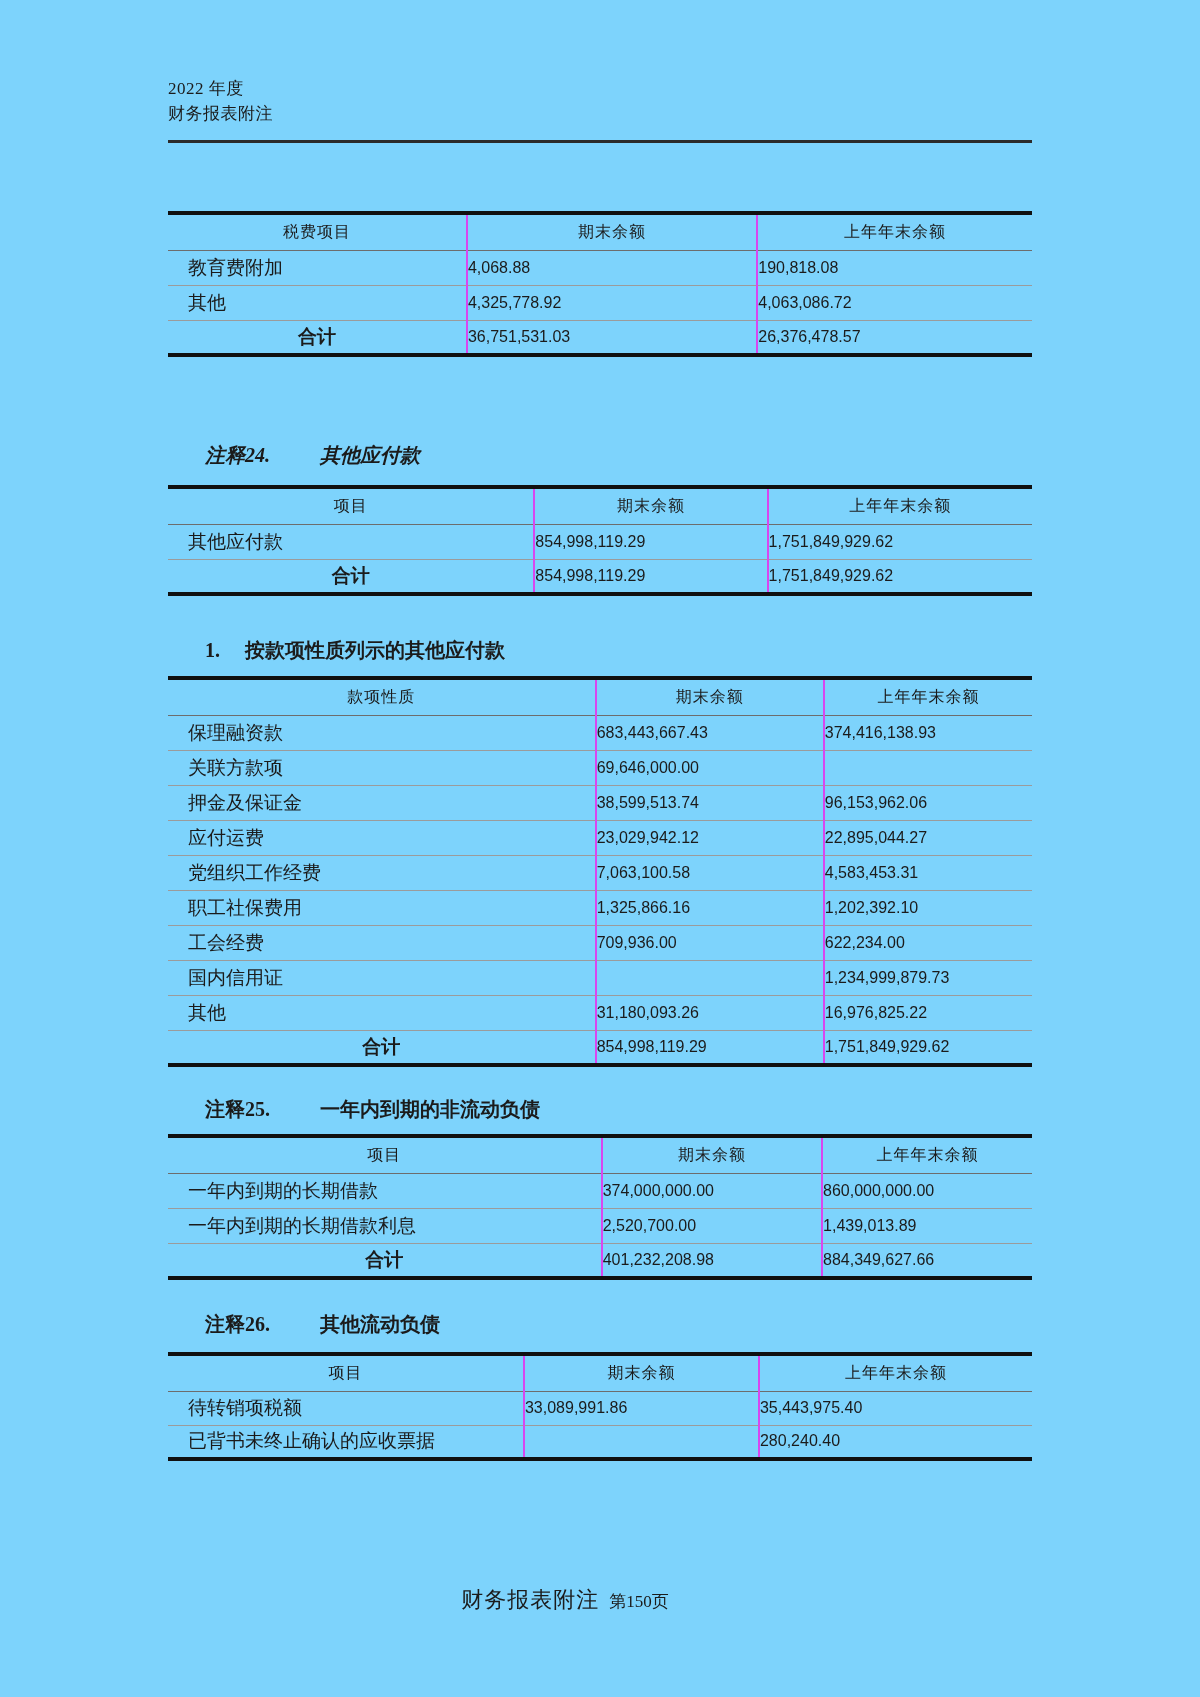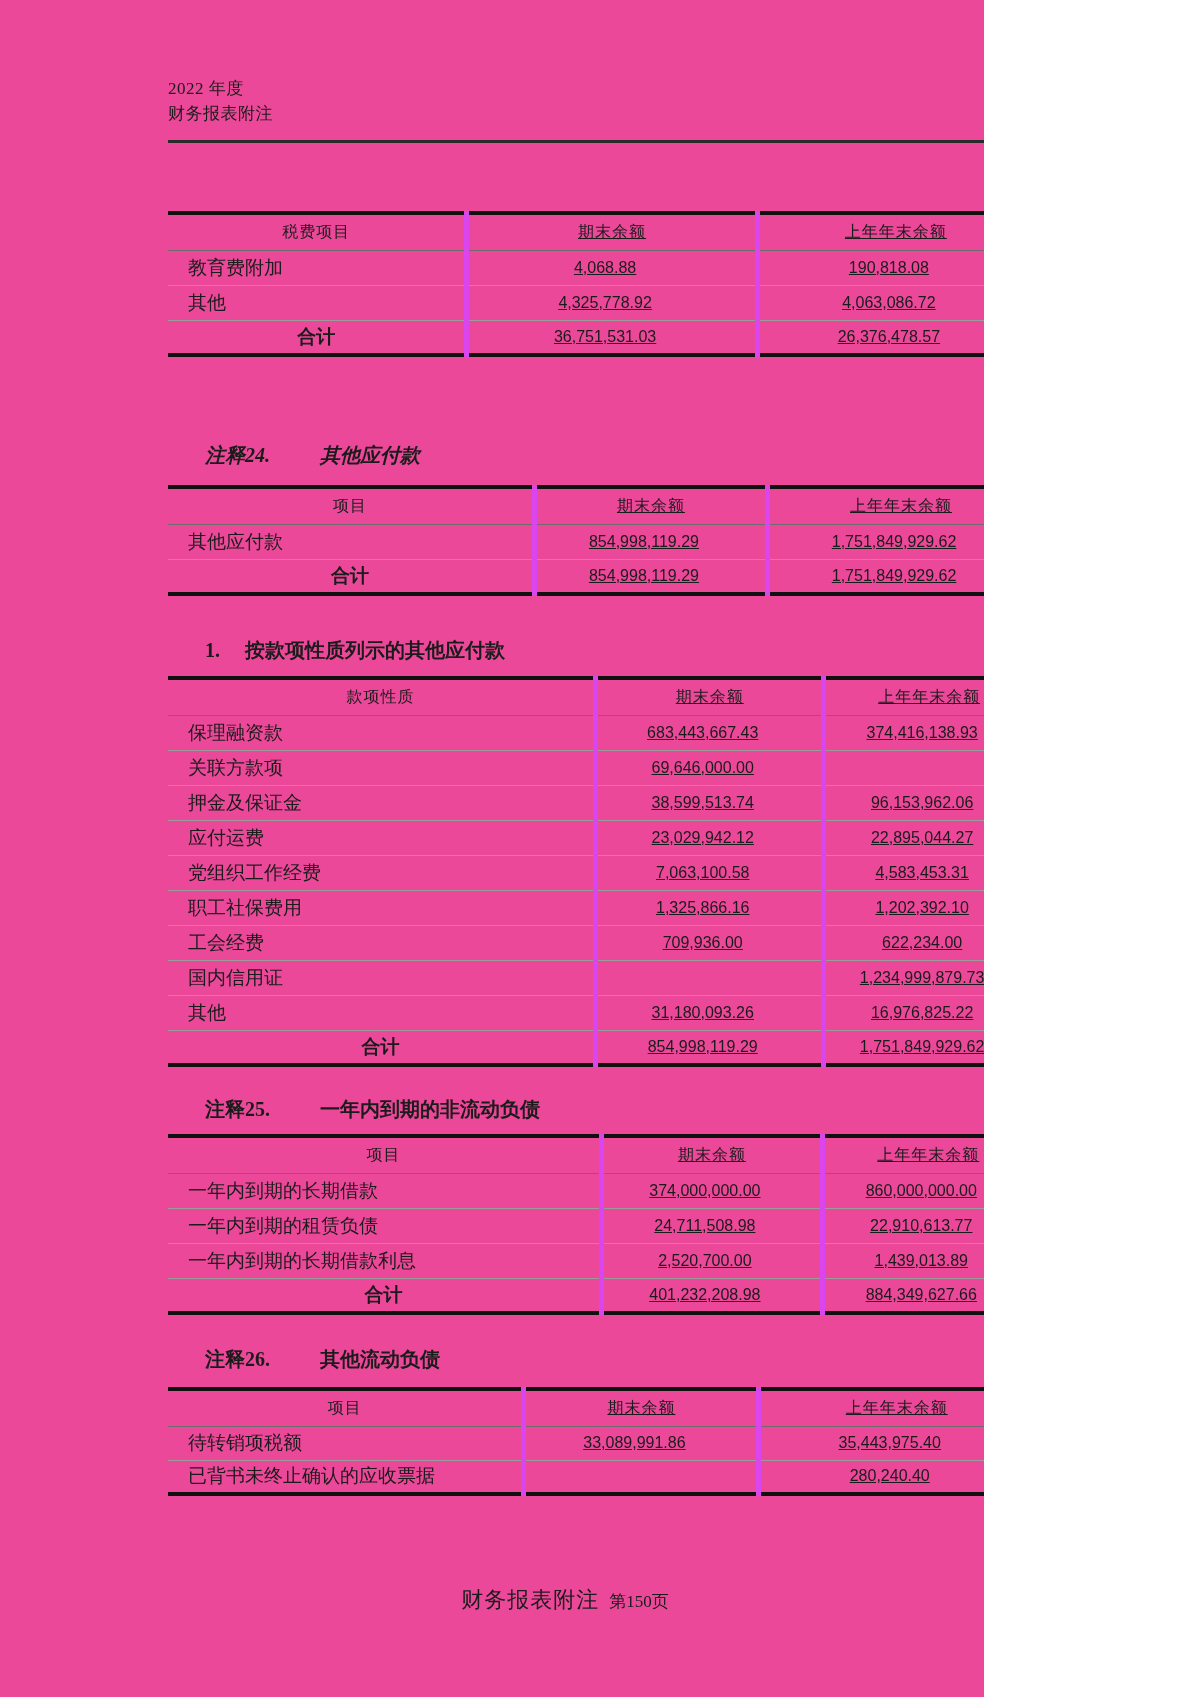--- a/index.html
+++ b/index.html
@@ -1,40 +1,40 @@
 <!DOCTYPE html>
 <html><head>
 <meta charset="utf-8">
 <style>
   * { box-sizing: border-box; margin: 0; padding: 0; }
   html, body { width: 1200px; background: #ffffff; }
   body { font-family: "Liberation Serif", serif; color: #1b1b1b; }
   .page {
-    position: relative; width: 984px; height: 1697px;
-    background: #ec4899; overflow: hidden;
+    position: relative; width: 1200px; height: 1697px;
+    background: #7dd3fc; overflow: hidden;
   }
   .content { position: absolute; left: 168px; top: 0; width: 864px; }
 
   .doc-header { padding-top: 76px; font-size: 17px; line-height: 25px; letter-spacing: 0.5px; }
   .header-rule { margin-top: 14px; border-top: 3px solid #2b2b2b; height: 0; }
 
   table.t {
     width: 100%; border-collapse: collapse; table-layout: fixed;
     border-top: 4px solid #101010; border-bottom: 4px solid #101010;
   }
   .t th {
     font-weight: normal; font-size: 16px; height: 37px; text-align: center;
     border-bottom: 1px solid #6d6d6d; letter-spacing: 1px; overflow: hidden; white-space: nowrap;
   }
   .t td { height: 35px; font-size: 19px; border-bottom: 1px solid #9b9b9b; overflow: hidden; white-space: nowrap; }
   .t tbody tr:last-child td { border-bottom: none; }
-  .t .c2, .t .c3 { border-left: 5px solid #d946ef; text-decoration: underline; }
+  .t .c2, .t .c3 { border-left: 2px solid #d946ef; }
   .t td.lbl { text-align: left; padding-left: 20px; }
   .t td.ctr { text-align: center; font-weight: bold; }
-  .t td.num { text-align: center; padding-right: 14px; font-family: "Liberation Sans", sans-serif; font-size: 16px; }
+  .t td.num { text-align: left; padding-right: 14px; font-family: "Liberation Sans", sans-serif; font-size: 16px; }
   .t5 td { height: 34px; }
 
   .t1 col.a { width: 34.6%; } .t1 col.b { width: 33.6%; }
   .t2 col.a { width: 42.4%; } .t2 col.b { width: 27.0%; }
   .t3 col.a { width: 49.5%; } .t3 col.b { width: 26.4%; }
   .t4 col.a { width: 50.2%; } .t4 col.b { width: 25.5%; }
   .t5 col.a { width: 41.2%; } .t5 col.b { width: 27.2%; }
 
   .t1 { margin-top: 68px; }
   .t2 { margin-top: 16px; }
@@ -220,25 +220,20 @@
           <th class="c3">上年年末余额</th>
         </tr>
       </thead>
       <tbody>
         <tr>
           <td class="c1 lbl">一年内到期的长期借款</td>
           <td class="c2 num">374,000,000.00</td>
           <td class="c3 num">860,000,000.00</td>
         </tr>
         <tr>
-          <td class="c1 lbl">一年内到期的租赁负债</td>
-          <td class="c2 num">24,711,508.98</td>
-          <td class="c3 num">22,910,613.77</td>
-        </tr>
-        <tr>
           <td class="c1 lbl">一年内到期的长期借款利息</td>
           <td class="c2 num">2,520,700.00</td>
           <td class="c3 num">1,439,013.89</td>
         </tr>
         <tr>
           <td class="c1 ctr">合计</td>
           <td class="c2 num">401,232,208.98</td>
           <td class="c3 num">884,349,627.66</td>
         </tr>
       </tbody>

